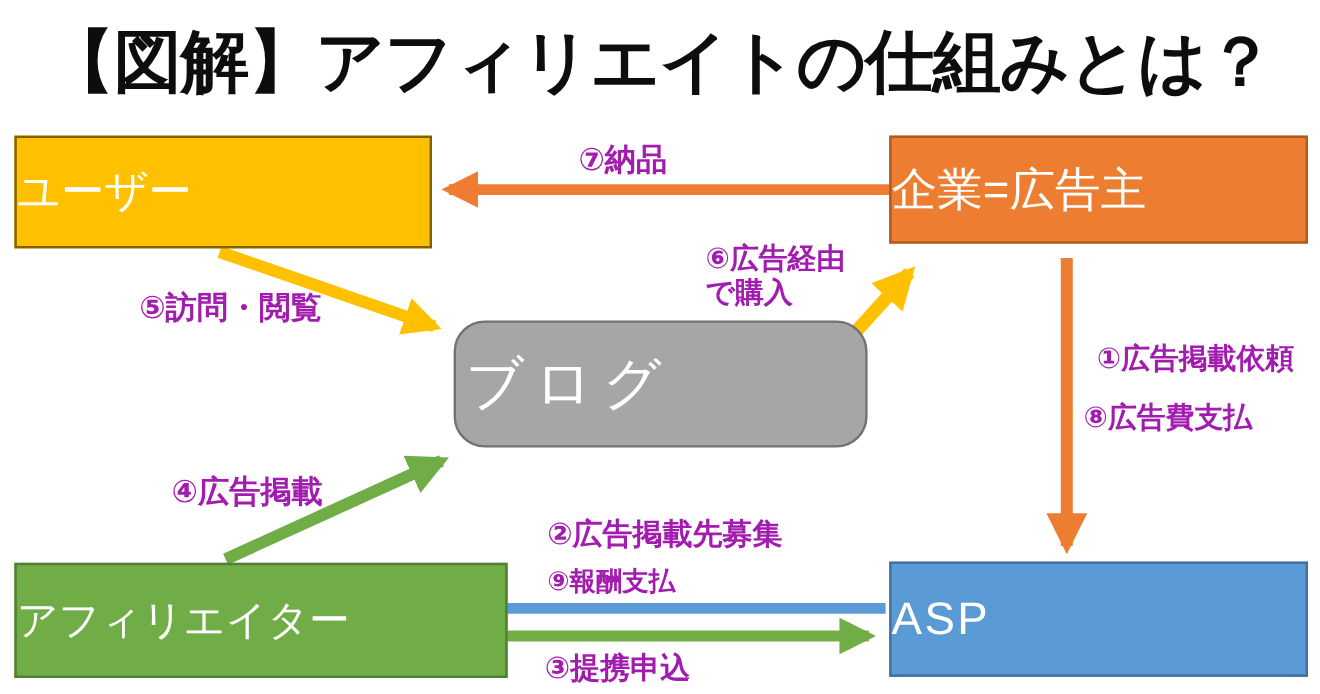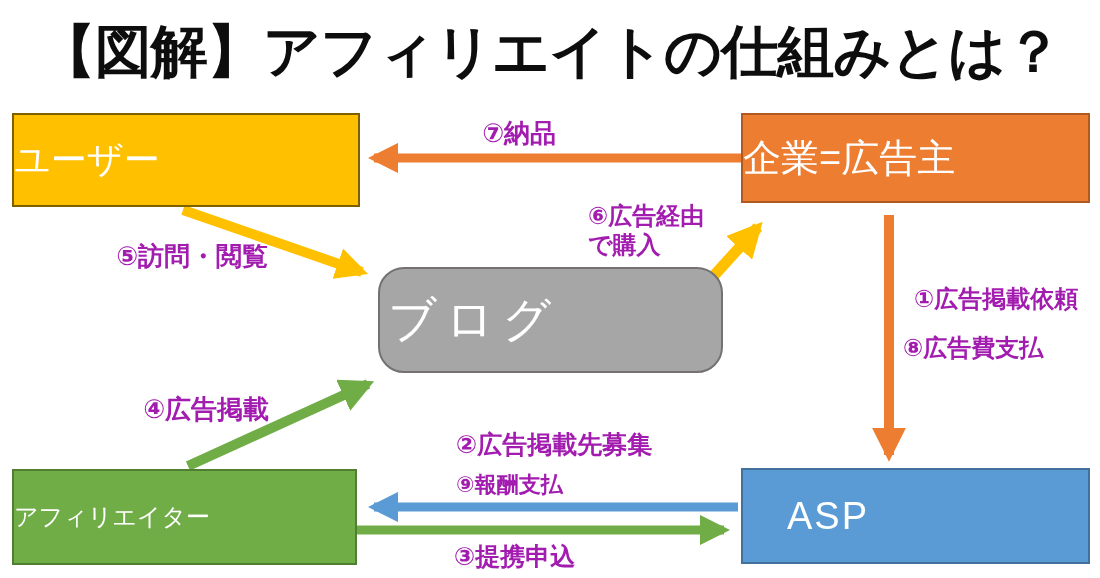--- a/index.html
+++ b/index.html
@@ -43,30 +43,29 @@
   }
   .node-blog {
     left: 378px; top: 267px; width: 345px; height: 106px;
     background: #A6A6A6; border: 2px solid #767171;
     border-radius: 26px;
     font-size: 48px;
     letter-spacing: 8px;
     padding-left: 8px; 
   }
   .node-affiliater {
-    left: 12px; top: 469px; width: 345px; height: 96px;
+    left: 12px; top: 469px; width: 411px; height: 96px;
     background: #70AD47; border: 2px solid #507E32;
-    font-size: 24px;
+    font-size: 34px;
   }
   .node-asp {
     left: 741px; top: 468px; width: 349px; height: 96px;
     background: #5B9BD5; border: 2px solid #41719C;
     font-size: 38px;
     letter-spacing: 2px;
-    padding-left: 44px;
   }
   .flow-label {
     position: absolute;
     font-weight: bold;
     color: #a21caf;
     white-space: nowrap;
   }
   .lbl-delivery   { left: 482px; top: 116px; font-size: 26px; }
   .lbl-purchase   { left: 588px; top: 201px; font-size: 24px; line-height: 29px; white-space: normal; width: 160px; }
   .lbl-visit      { left: 116px; top: 239px; font-size: 26px; }

